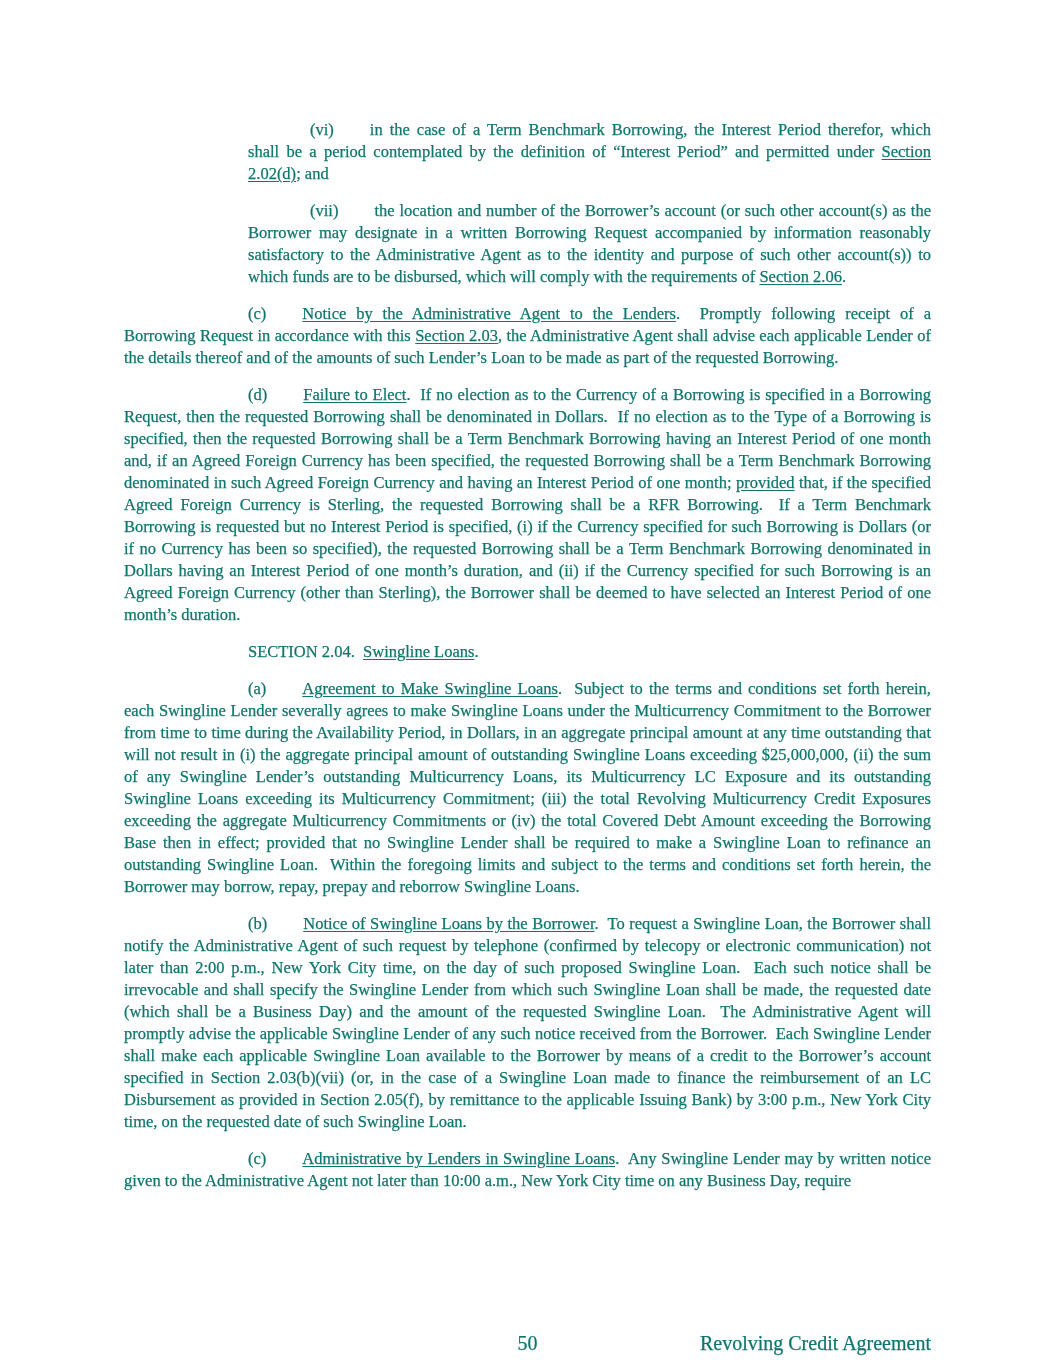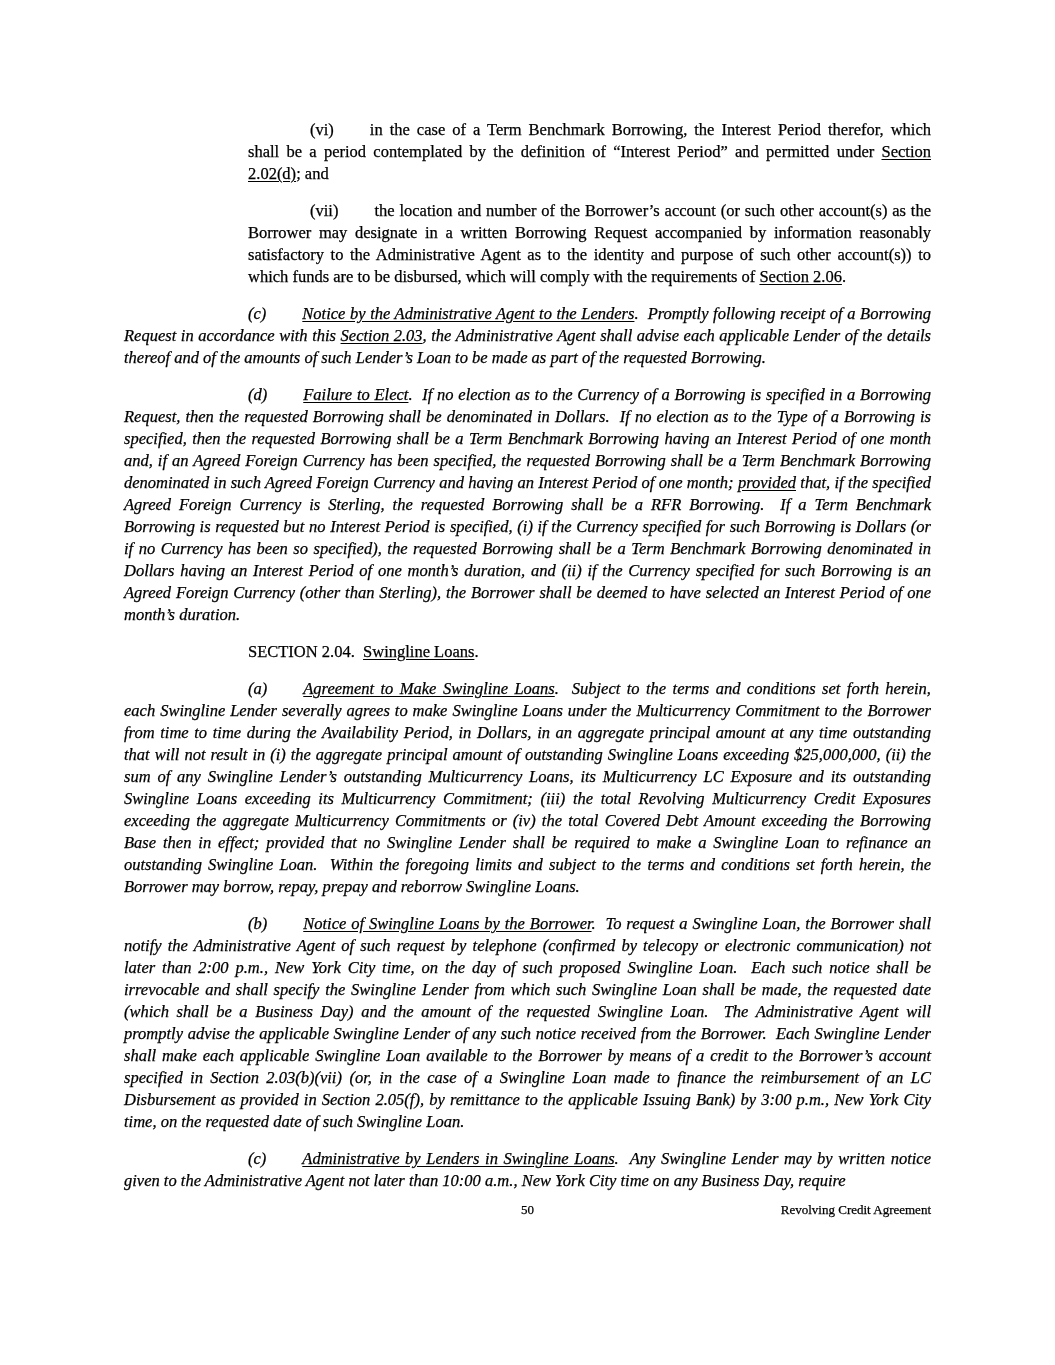--- a/index.html
+++ b/index.html
@@ -2,48 +2,48 @@
 <html><head>
 <meta charset="utf-8">
 <style>
   html, body { margin: 0; padding: 0; background: #ffffff; }
   .page {
     position: relative;
     width: 1055px;
     height: 1365px;
     background: #ffffff;
     font-family: "Liberation Serif", "DejaVu Serif", serif;
-    color: #000000;
+    color: #0f766e;
     overflow: hidden;
   }
   .content {
     position: absolute;
     left: 124px;
     top: 119px;
     width: 807px;
   }
   .content p {
     margin: 0 0 15px 0;
     font-size: 16.5px;
     line-height: 22px;
     text-align: justify;
     -webkit-text-stroke: 0.25px currentColor;
   }
   p.sub   { margin-left: 124px; text-indent: 62px; }
-  p.body  { text-indent: 124px; font-style: italic; }
+  p.body  { text-indent: 124px; }
   p.heading { text-indent: 124px; text-align: left; }
   .tab { display: inline-block; width: 36px; }
   .u { text-decoration: underline; text-underline-offset: 2px; text-align: center; }
   .footer {
     position: absolute;
     left: 124px;
-    top: 1202px;
+    top: 1332px;
     width: 807px;
     height: 30px;
-    font-size: 13px;
+    font-size: 20px;
     -webkit-text-stroke: 0.25px currentColor;
   }
   .footer .pageno {
     position: absolute;
     left: 50%;
     transform: translateX(-50%);
   }
   .footer .doctitle {
     position: absolute;
     right: 0;

